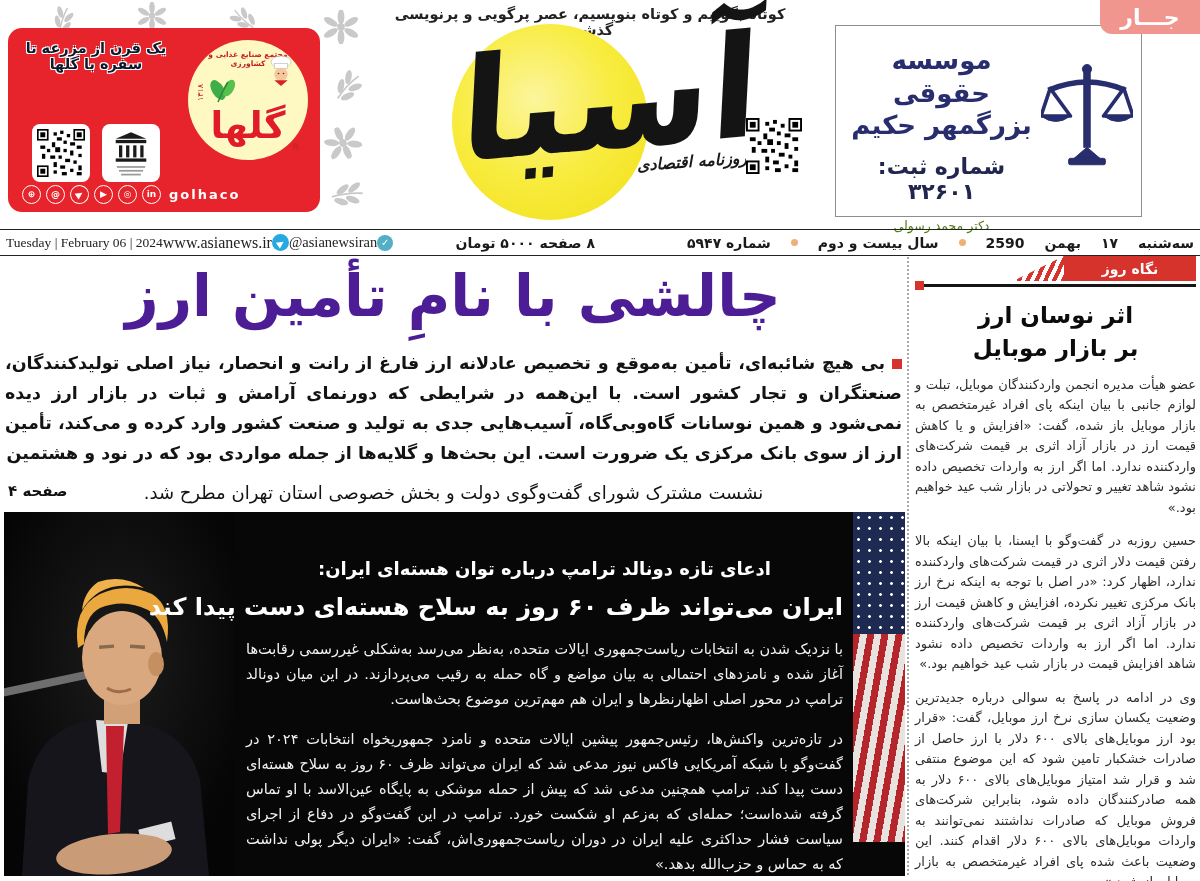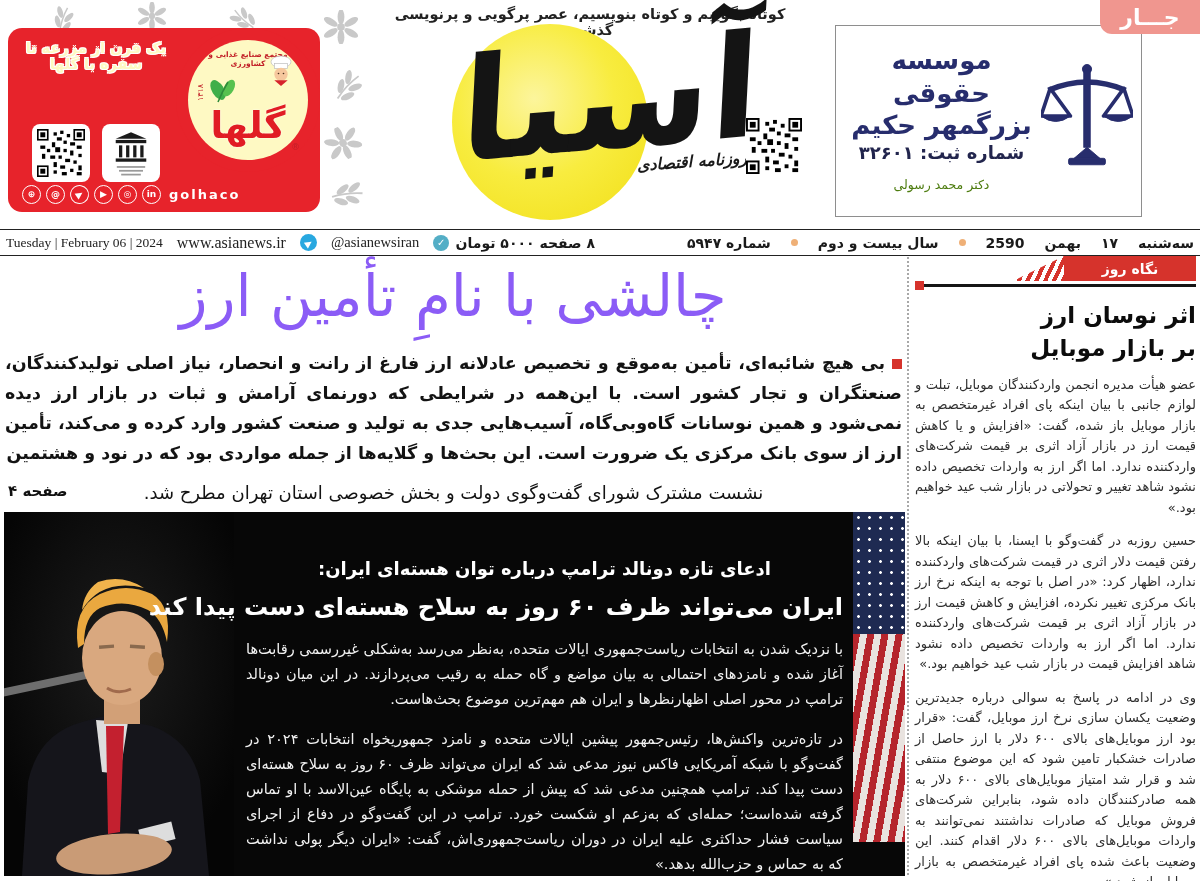--- a/index.html
+++ b/index.html
@@ -5,21 +5,21 @@
   html,body{margin:0;padding:0;background:#fff;}
   #page{position:relative;width:1200px;height:881px;background:#fff;overflow:hidden;
         font-family:"DejaVu Sans",sans-serif;color:#111;}
   .fa{direction:rtl;}
   
   #golha-ad{position:absolute;left:8px;top:8px;width:364px;height:210px;}
   .spices{position:absolute;inset:0;color:#c9c9c9;z-index:0;}
   .spices .dec{position:absolute;}
   .golha-red{position:absolute;left:0;top:20px;width:312px;height:184px;background:#e7232b;border-radius:14px;z-index:1;}
   .golha-slogan{position:absolute;right:146px;left:10px;top:12px;text-align:center;font-size:14.5px;font-weight:bold;
-    color:#fef9c3;text-shadow:1px 1px 0 #fff,-1px -1px 0 #fff,1px -1px 0 #fff,-1px 1px 0 #fff;direction:rtl;}
+    color:#0f172a;text-shadow:1px 1px 0 #fff,-1px -1px 0 #fff,1px -1px 0 #fff,-1px 1px 0 #fff;direction:rtl;}
   .golha-circle{position:absolute;left:180px;top:32px;width:120px;height:120px;background:#fef9c3;border-radius:50%;
     box-shadow:0 0 0 12px #e7232b;z-index:2;}
   .golha-org{position:absolute;top:10px;left:6px;right:6px;text-align:center;font-size:7.5px;color:#c22028;font-weight:bold;direction:rtl;}
   .golha-wordmark{position:absolute;bottom:16px;left:0;right:0;text-align:center;font-size:37px;font-weight:bold;color:#e11c24;
     text-shadow:0 0 2px #fff;direction:rtl;line-height:1;}
   .golha-reg{position:absolute;bottom:8px;right:8px;font-size:9px;color:#c22028;}
   .golha-year{position:absolute;left:4px;top:48px;font-size:8px;color:#c22028;transform:rotate(-90deg);}
   .golha-chef{position:absolute;top:14px;right:12px;}
   .golha-leaves{position:absolute;top:36px;left:18px;}
   .wbox{position:absolute;background:#fff;border-radius:8px;z-index:2;display:flex;align-items:center;justify-content:center;}
@@ -38,43 +38,43 @@
   .calligraphy{position:absolute;left:40px;top:14px;width:380px;text-align:center;font-size:142px;font-weight:bold;color:#141414;
     line-height:1.2;transform:rotate(-5deg) skewX(-8deg);direction:rtl;}
   .paper-type{position:absolute;left:232px;top:152px;width:160px;text-align:center;font-size:16px;font-weight:bold;font-style:italic;
     color:#1a1a1a;transform:rotate(-4deg);direction:rtl;}
   .mast-qr{position:absolute;left:366px;top:118px;width:56px;height:56px;}
   
   #legal-ad{position:absolute;left:835px;top:25px;width:305px;height:190px;background:#fff;border:1.5px solid #8e8e8e;}
   .legal-text{position:absolute;right:104px;left:10px;top:18px;text-align:center;direction:rtl;color:#272d6d;}
   .legal-t1{font-size:26px;font-weight:bold;line-height:1.25;}
   .legal-t2{font-size:26px;font-weight:bold;line-height:1.25;}
-  .legal-reg{margin-top:0;font-size:18px;color:#22254d;font-weight:bold;}
+  .legal-reg{margin-top:12px;font-size:22px;color:#22254d;font-weight:bold;}
   .legal-doc{margin-top:14px;font-size:12.5px;color:#4d7c0f;}
   .scales{position:absolute;right:8px;top:24px;}
   
   #jaaar{position:absolute;left:1100px;top:0;width:100px;height:34px;background:#f0968f;border-radius:0 0 0 12px;
     display:flex;align-items:center;justify-content:center;color:#fff;font-weight:bold;font-size:22px;direction:rtl;}
   
   #dateline{position:absolute;left:0;top:229px;width:1200px;height:25px;border-top:1.6px solid #222;border-bottom:1.6px solid #222;}
-  .dl-left{position:absolute;left:6px;top:0;height:25px;display:flex;align-items:center;gap:14px;
+  .dl-left{position:absolute;left:6px;top:0;height:25px;display:flex;align-items:center;
     font-family:"Liberation Serif","DejaVu Serif",serif;color:#222;}
   .dl-date{font-size:13.5px;}
   .dl-site{font-size:16px;}
   .tg-badge{width:17px;height:17px;border-radius:50%;background:#28a8e0;color:#fff;display:flex;align-items:center;justify-content:center;font-size:9px;}
   .tg-badge .plane{display:inline-block;transform:rotate(-35deg);}
   .vf-badge{width:16px;height:16px;border-radius:50%;background:#53aec6;color:#fff;display:flex;align-items:center;justify-content:center;font-size:10px;}
   .dl-handle{font-size:14.5px;}
   .dl-right{position:absolute;right:6px;top:0;height:25px;display:flex;align-items:center;gap:20px;direction:rtl;
     font-size:14px;font-weight:bold;color:#1a1a1a;}
   .dot{width:7px;height:7px;border-radius:50%;background:#efb077;}
   .dl-gap{width:52px;}
   
-  #lead-headline{position:absolute;left:0;top:262px;width:906px;text-align:center;font-size:58px;font-weight:normal;
-    color:#8b5cf6;direction:rtl;letter-spacing:-1px;}
+  #lead-headline{position:absolute;left:0;top:262px;width:906px;text-align:center;font-size:58px;font-weight:bold;
+    color:#4c1d95;direction:rtl;letter-spacing:-1px;}
   #lead-body{position:absolute;left:5px;top:348px;width:897px;direction:rtl;text-align:justify;text-justify:inter-word;
     font-size:17.5px;font-weight:bold;line-height:30px;color:#131313;}
   .red-sq{display:inline-block;width:10px;height:10px;background:#d6332c;margin-left:7px;}
   #lead-closing{position:absolute;left:5px;top:482px;width:897px;text-align:center;direction:rtl;
     font-size:18px;font-weight:normal;color:#131313;}
   #lead-pageref{position:absolute;left:8px;top:482px;font-size:15px;font-weight:bold;direction:rtl;}
   
   #trump-box{position:absolute;left:4px;top:512px;width:901px;height:364px;background:#070707;}
   .trump-photo{position:absolute;left:0;top:0;}
   .flag{position:absolute;right:0;top:0;width:52px;height:330px;}
@@ -91,21 +91,21 @@
   
   #sidebar{position:absolute;left:915px;top:256px;width:281px;}
   .sb-labelrow{position:relative;height:25px;}
   .sb-label{position:absolute;right:0;top:0;width:132px;height:25px;background:#d6332c;color:#fff;font-size:14px;font-weight:bold;
     display:flex;align-items:center;justify-content:center;direction:rtl;}
   .sb-stripes{position:absolute;right:132px;top:0;width:58px;height:25px;
     background:repeating-linear-gradient(115deg,#fff 0 4px,#d6332c 4px 8px);
     clip-path:polygon(100% 0,100% 100%,12% 100%);}
   .sb-rule{position:relative;margin-top:3px;height:2.5px;background:#151515;}
   .sb-rule .red-end{position:absolute;left:0;top:-3px;width:9px;height:9px;background:#d6332c;}
-  .sb-headline{margin-top:12px;text-align:right;font-size:23px;font-weight:bold;line-height:33px;color:#0c0c0c;direction:rtl;}
+  .sb-headline{margin-top:12px;text-align:center;font-size:23px;font-weight:bold;line-height:33px;color:#0c0c0c;direction:rtl;}
   .sb-body{margin-top:10px;direction:rtl;text-align:justify;text-justify:inter-word;font-size:13px;line-height:20.5px;color:#2e2e2e;}
   .sb-body + .sb-body{margin-top:7px;}
 </style>
 </head>
 <body>
 
 <svg width="0" height="0" style="position:absolute">
   <defs>
     <symbol id="qr" viewBox="0 0 29 29">
       <rect width="29" height="29" fill="#fff"></rect>

